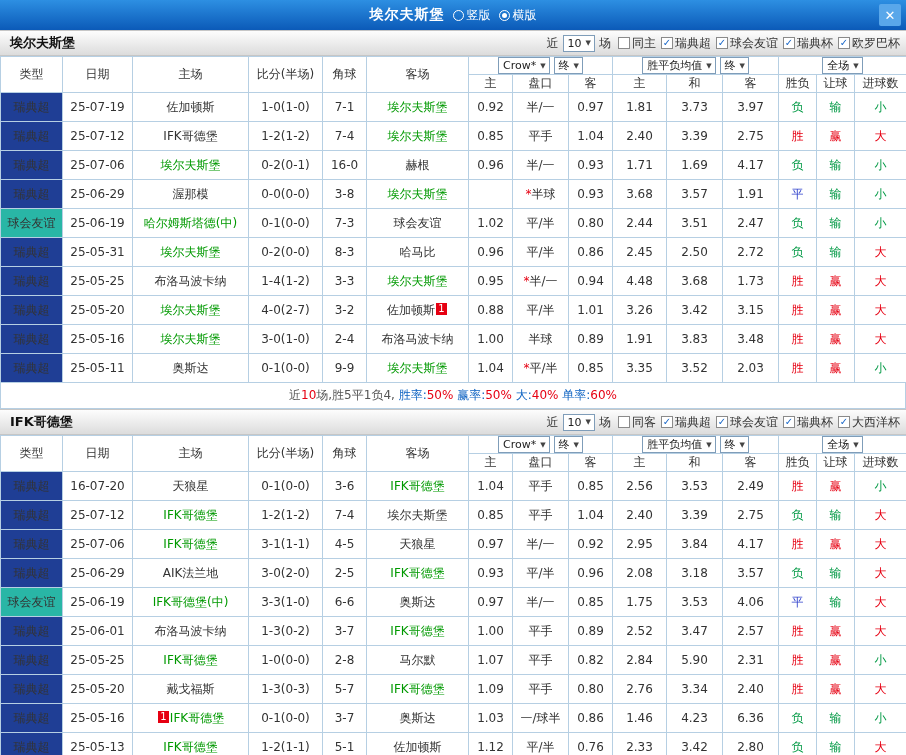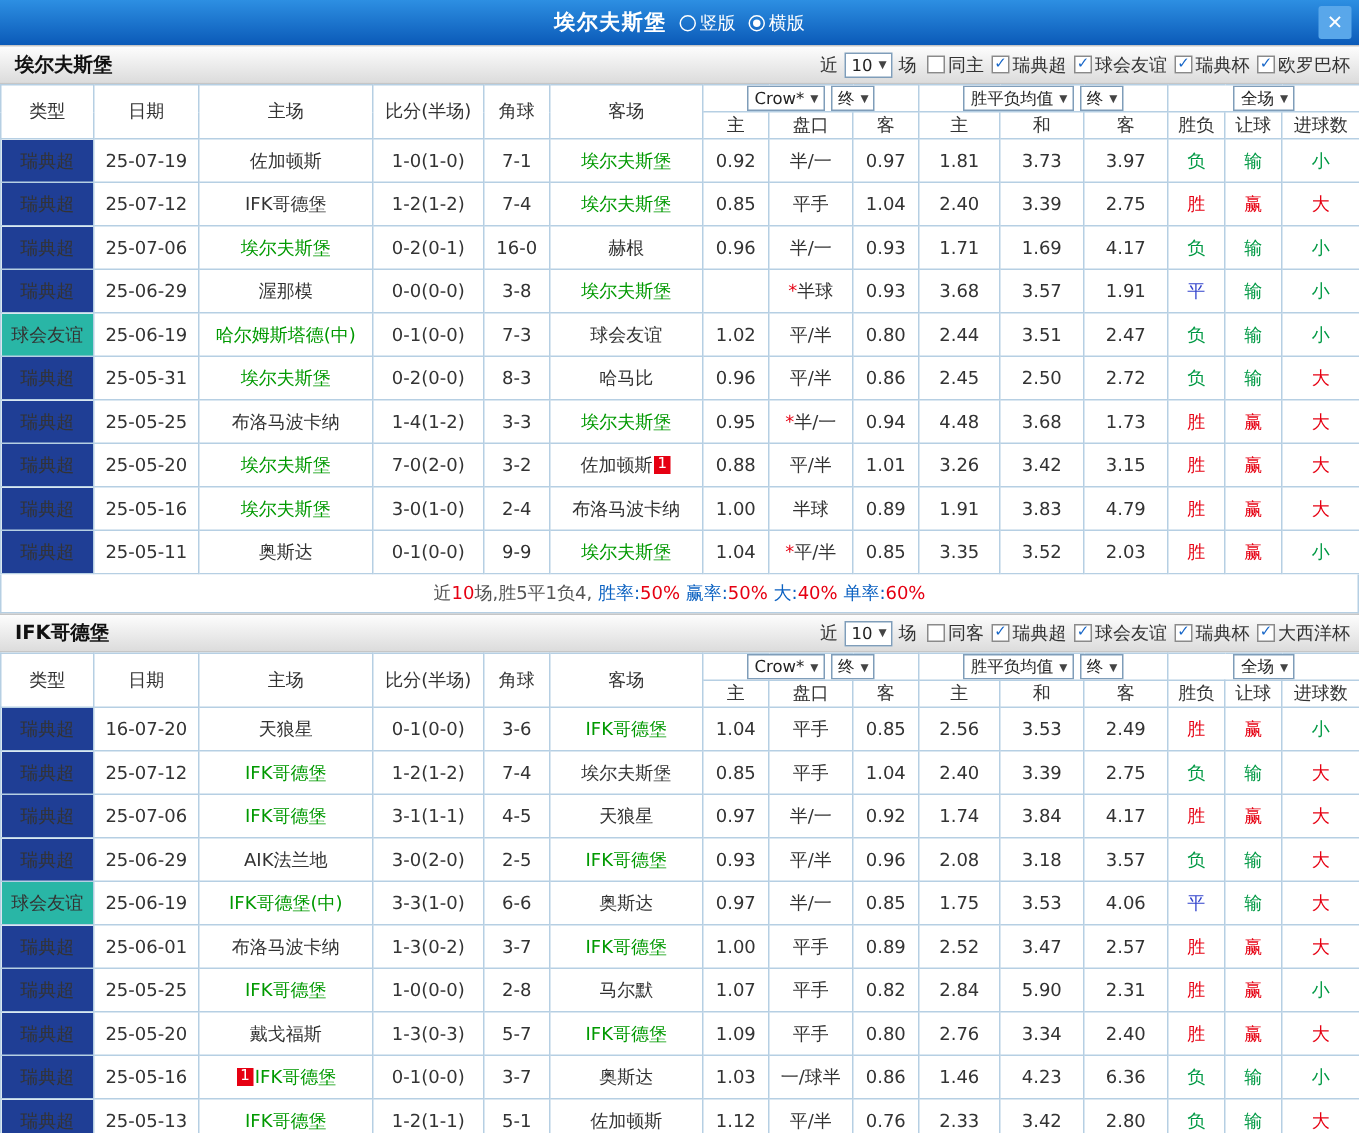--- a/index.html
+++ b/index.html
@@ -301,21 +301,21 @@
           <td class="odds">3.68</td>
           <td class="odds">1.73</td>
           <td class="res" style="color: rgb(230, 0, 18);">胜</td>
           <td class="res" style="color: rgb(230, 0, 18);">赢</td>
           <td class="res" style="color: rgb(230, 0, 18);">大</td>
         </tr>
         <tr class="row">
           <td class="type" style="background: rgb(31, 62, 149);">瑞典超</td>
           <td class="date">25-05-20</td>
           <td class="team-cell"><span class="focus">埃尔夫斯堡</span></td>
-          <td class="score">7-0(2-0)</td>
+          <td class="score">4-0(2-7)</td>
           <td class="corner">3-2</td>
           <td class="team-cell"><span>佐加顿斯</span><span class="badge">1</span></td>
           <td class="odds">0.88</td>
           <td class="odds">平/半</td>
           <td class="odds">1.01</td>
           <td class="odds">3.26</td>
           <td class="odds">3.42</td>
           <td class="odds">3.15</td>
           <td class="res" style="color: rgb(230, 0, 18);">胜</td>
           <td class="res" style="color: rgb(230, 0, 18);">赢</td>
@@ -326,21 +326,21 @@
           <td class="date">25-05-16</td>
           <td class="team-cell"><span class="focus">埃尔夫斯堡</span></td>
           <td class="score">3-0(1-0)</td>
           <td class="corner">2-4</td>
           <td class="team-cell"><span>布洛马波卡纳</span></td>
           <td class="odds">1.00</td>
           <td class="odds">半球</td>
           <td class="odds">0.89</td>
           <td class="odds">1.91</td>
           <td class="odds">3.83</td>
-          <td class="odds">4.79</td>
+          <td class="odds">3.48</td>
           <td class="res" style="color: rgb(230, 0, 18);">胜</td>
           <td class="res" style="color: rgb(230, 0, 18);">赢</td>
           <td class="res" style="color: rgb(230, 0, 18);">大</td>
         </tr>
         <tr class="row">
           <td class="type" style="background: rgb(31, 62, 149);">瑞典超</td>
           <td class="date">25-05-11</td>
           <td class="team-cell"><span>奥斯达</span></td>
           <td class="score">0-1(0-0)</td>
           <td class="corner">9-9</td>
@@ -484,21 +484,21 @@
         <tr class="row">
           <td class="type" style="background: rgb(31, 62, 149);">瑞典超</td>
           <td class="date">25-07-06</td>
           <td class="team-cell"><span class="focus">IFK哥德堡</span></td>
           <td class="score">3-1(1-1)</td>
           <td class="corner">4-5</td>
           <td class="team-cell"><span>天狼星</span></td>
           <td class="odds">0.97</td>
           <td class="odds">半/一</td>
           <td class="odds">0.92</td>
-          <td class="odds">1.74</td>
+          <td class="odds">2.95</td>
           <td class="odds">3.84</td>
           <td class="odds">4.17</td>
           <td class="res" style="color: rgb(230, 0, 18);">胜</td>
           <td class="res" style="color: rgb(230, 0, 18);">赢</td>
           <td class="res" style="color: rgb(230, 0, 18);">大</td>
         </tr>
         <tr class="row">
           <td class="type" style="background: rgb(31, 62, 149);">瑞典超</td>
           <td class="date">25-06-29</td>
           <td class="team-cell"><span>AIK法兰地</span></td>

